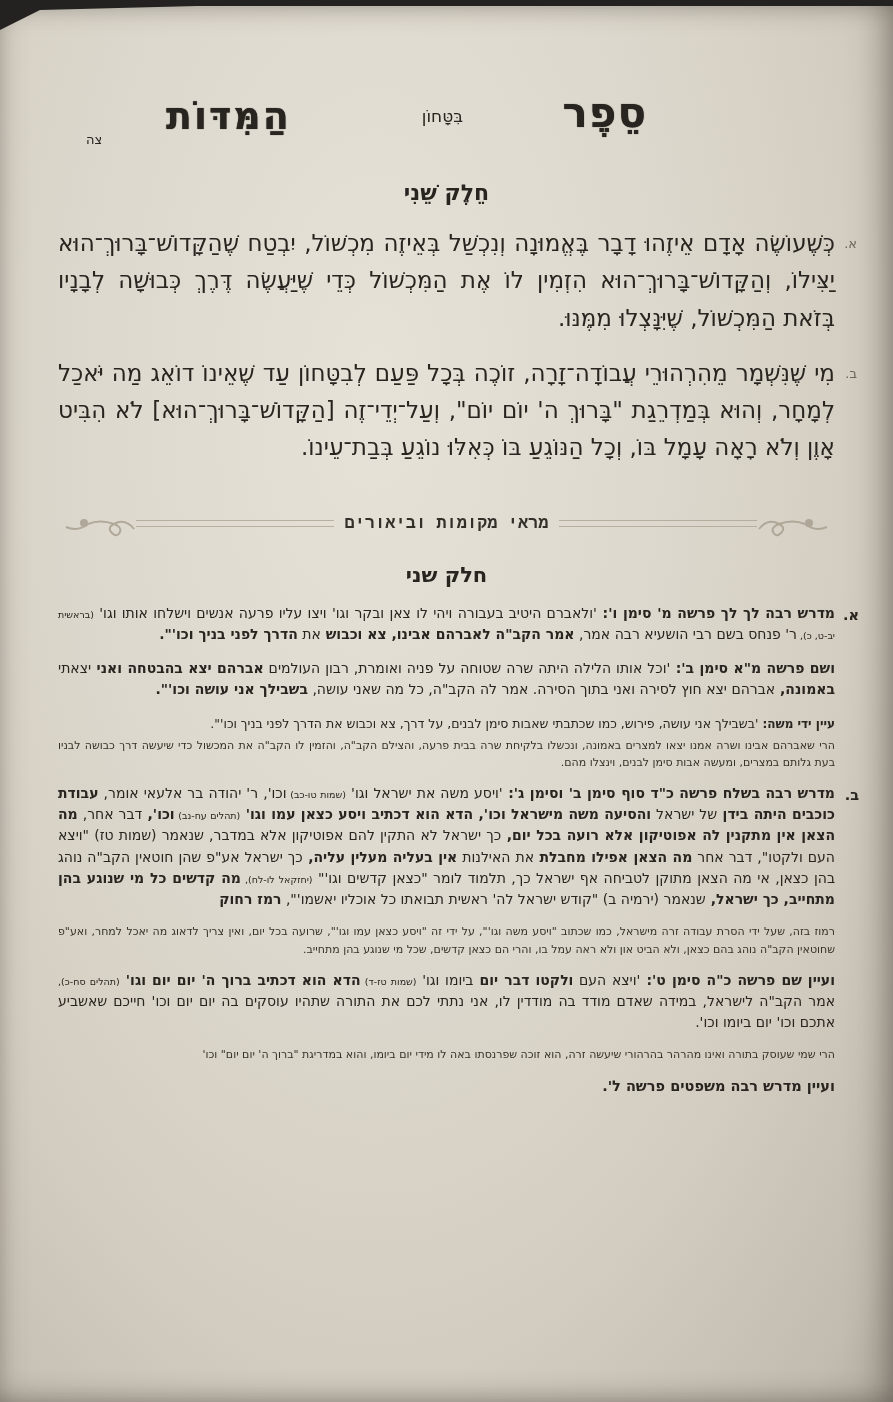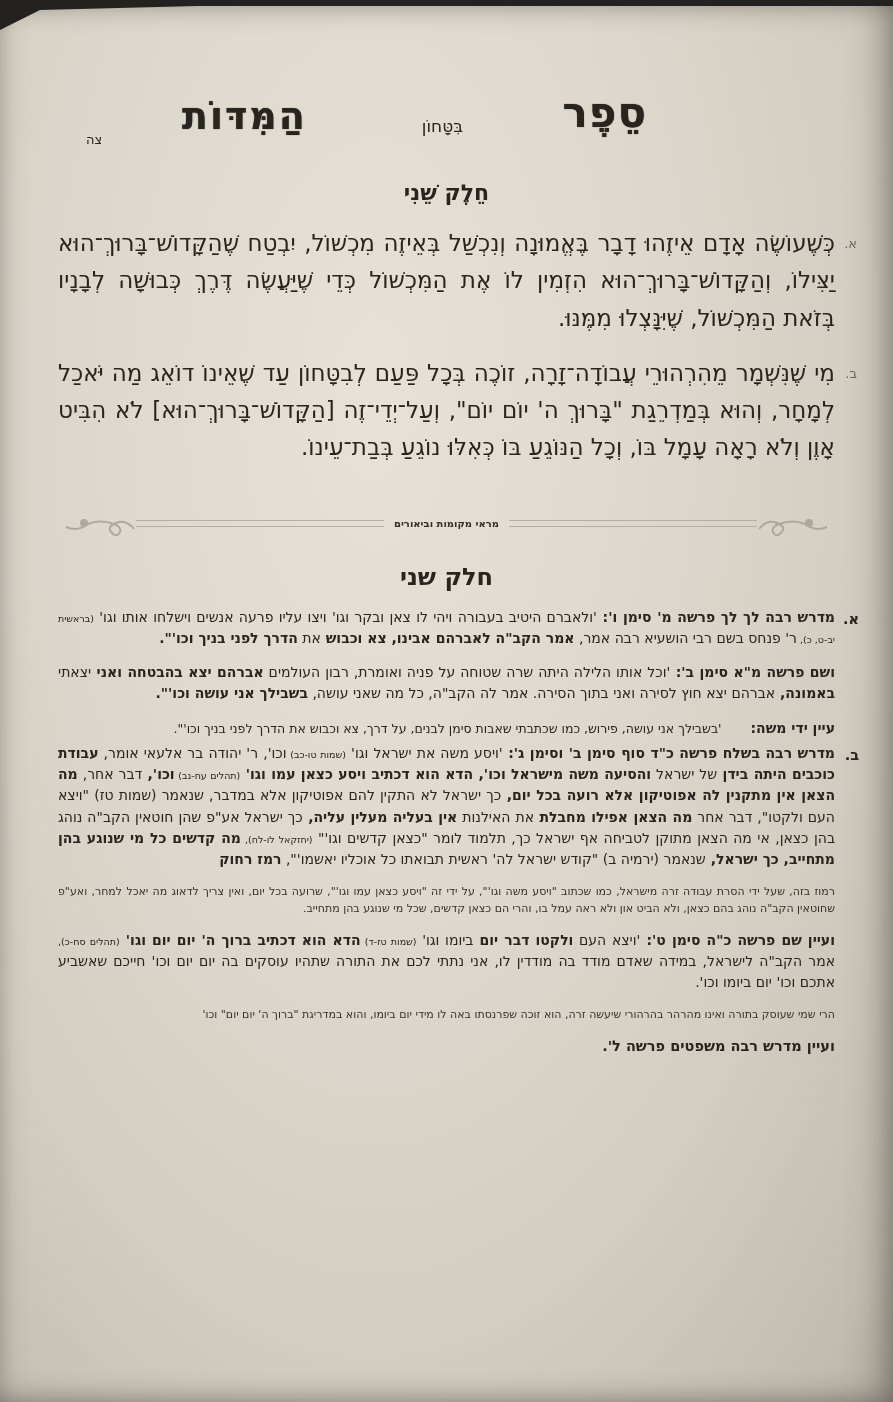--- a/index.html
+++ b/index.html
@@ -16,46 +16,46 @@
     color:#28241f;
   }
   .corner-wedge{position:absolute;left:0;top:0;width:360px;height:30px;background:#232220;
     clip-path:polygon(0 0,100% 0,100% 2px,40px 10px,0 30px);z-index:5;}
   .content{position:relative;padding:0 58px;z-index:2;}
 
   
   .hdr{position:relative;height:168px;}
   .hdr-sefer{position:absolute;right:188px;top:62px;font-size:42px;font-weight:bold;
     letter-spacing:1px;text-shadow:0 0 1px #3a352e;margin-top:20px;}
-  .hdr-bitachon{position:absolute;right:372px;top:110px;font-size:17px;}
-  .hdr-hamidot{position:absolute;left:124px;top:88px;font-size:38px;font-weight:bold;
+  .hdr-bitachon{position:absolute;right:372px;top:100px;font-size:17px;}
+  .hdr-hamidot{position:absolute;left:108px;top:88px;font-size:38px;font-weight:bold;
     letter-spacing:2px;text-shadow:0 0 1px #3a352e;}
   .hdr-pagenum{position:absolute;left:28px;top:126px;font-size:13px;}
 
   
   .part-title{ text-align:center;font-size:22px;font-weight:bold;margin:6px 0 20px 0;}
   .main-para{position:relative;font-size:23px;line-height:1.62;text-align:justify;margin:0 0 18px 0;}
   .main-marker{position:absolute;right:-22px;top:8px;font-size:13px;color:#6a645b;}
 
   
   .divider{display:flex;align-items:center;margin:44px 6px 10px 6px;color:#a59d8d;}
   .div-rule{flex:1;height:5px;border-top:1px solid #a9a191;border-bottom:1px solid #a9a191;opacity:.75;}
-  .div-label{font-size:10px;font-weight:bold;color:#33302a;padding:0 10px;white-space:nowrap;}
+  .div-label{font-size:17px;font-weight:bold;color:#33302a;padding:0 10px;white-space:nowrap;font-family:Liberation Mono, monospace;}
   .flourish{flex:0 0 auto;opacity:.8;}
 
   
-  .c-title{text-align:center;font-size:24px;font-weight:bold;margin:26px 0 16px 0;}
+  .c-title{text-align:center;font-size:21px;font-weight:bold;margin:26px 0 16px 0;}
   .c-block{position:relative;font-size:14px;line-height:1.52;text-align:justify;margin:0 0 13px 0;}
   .c-block.small{font-size:12.5px;margin-bottom:4px;}
   .c-block.xsmall{font-size:11px;line-height:1.55;color:#363229;margin-bottom:12px;}
   .c-block.final{font-size:14.5px;margin-top:8px;text-align:right;}
   .c-marker{position:absolute;right:-24px;top:1px;font-size:14.5px;font-weight:bold;}
   .run-b{font-weight:bold;}
   .run-t{font-size:9.5px;}
-  .c-block.small .run-b{font-size:14px;margin-left:24px;}
+  .c-block.small .run-b{font-size:12px;}
 </style>
 </head>
 <body>
 
 <div class="corner-wedge"></div>
 
 <div class="page">
   <div class="content">
 
     <div class="hdr">
@@ -101,20 +101,23 @@
     </div>
 
     <div class="c-block normal">
       <span><span class="run-b">ושם פרשה מ"א סימן ב': </span><span class="run-n">'וכל אותו הלילה היתה שרה שטוחה על פניה ואומרת, רבון העולמים </span><span class="run-b">אברהם יצא בהבטחה ואני </span><span class="run-n">יצאתי </span><span class="run-b">באמונה, </span><span class="run-n">אברהם יצא חוץ לסירה ואני בתוך הסירה. אמר לה הקב"ה, כל מה שאני עושה, </span><span class="run-b">בשבילך אני עושה וכו'".</span></span>
     </div>
 
     <div class="c-block small">
       <span><span class="run-b">עיין ידי משה: </span><span class="run-n">'בשבילך אני עושה, פירוש, כמו שכתבתי שאבות סימן לבנים, על דרך, צא וכבוש את הדרך לפני בניך וכו'".</span></span>
     </div>
 
+    <div class="c-block xsmall">
+      <span><span class="run-n">הרי שאברהם אבינו ושרה אמנו יצאו למצרים באמונה, ונכשלו בלקיחת שרה בבית פרעה, והצילם הקב"ה, והזמין לו הקב"ה את המכשול כדי שיעשה דרך כבושה לבניו בעת גלותם במצרים, ומעשה אבות סימן לבנים, וינצלו מהם.</span></span>
+    </div>
 
     <div class="c-block normal">
       <span class="c-marker">ב.</span>
       <span><span class="run-b">מדרש רבה בשלח פרשה כ"ד סוף סימן ב' וסימן ג': </span><span class="run-n">'ויסע משה את ישראל וגו' </span><span class="run-t">(שמות טו-כב) </span><span class="run-n">וכו', ר' יהודה בר אלעאי אומר, </span><span class="run-b">עבודת כוכבים היתה בידן </span><span class="run-n">של ישראל </span><span class="run-b">והסיעה משה מישראל וכו', הדא הוא דכתיב ויסע כצאן עמו וגו' </span><span class="run-t">(תהלים עח-נב) </span><span class="run-b">וכו', </span><span class="run-n">דבר אחר, </span><span class="run-b">מה הצאן אין מתקנין לה אפוטיקון אלא רועה בכל יום, </span><span class="run-n">כך ישראל לא התקין להם אפוטיקון אלא במדבר, שנאמר (שמות טז) "ויצא העם ולקטו", דבר אחר </span><span class="run-b">מה הצאן אפילו מחבלת </span><span class="run-n">את האילנות </span><span class="run-b">אין בעליה מעלין עליה, </span><span class="run-n">כך ישראל אע"פ שהן חוטאין הקב"ה נוהג בהן כצאן, אי מה הצאן מתוקן לטביחה אף ישראל כך, תלמוד לומר "כצאן קדשים וגו'" </span><span class="run-t">(יחזקאל לו-לח), </span><span class="run-b">מה קדשים כל מי שנוגע בהן מתחייב, כך ישראל, </span><span class="run-n">שנאמר (ירמיה ב) "קודש ישראל לה' ראשית תבואתו כל אוכליו יאשמו'", </span><span class="run-b">רמז רחוק</span></span>
     </div>
 
     <div class="c-block xsmall">
       <span><span class="run-n">רמוז בזה, שעל ידי הסרת עבודה זרה מישראל, כמו שכתוב "ויסע משה וגו'", על ידי זה "ויסע כצאן עמו וגו'", שרועה בכל יום, ואין צריך לדאוג מה יאכל למחר, ואע"פ שחוטאין הקב"ה נוהג בהם כצאן, ולא הביט און ולא ראה עמל בו, והרי הם כצאן קדשים, שכל מי שנוגע בהן מתחייב.</span></span>
     </div>
 

